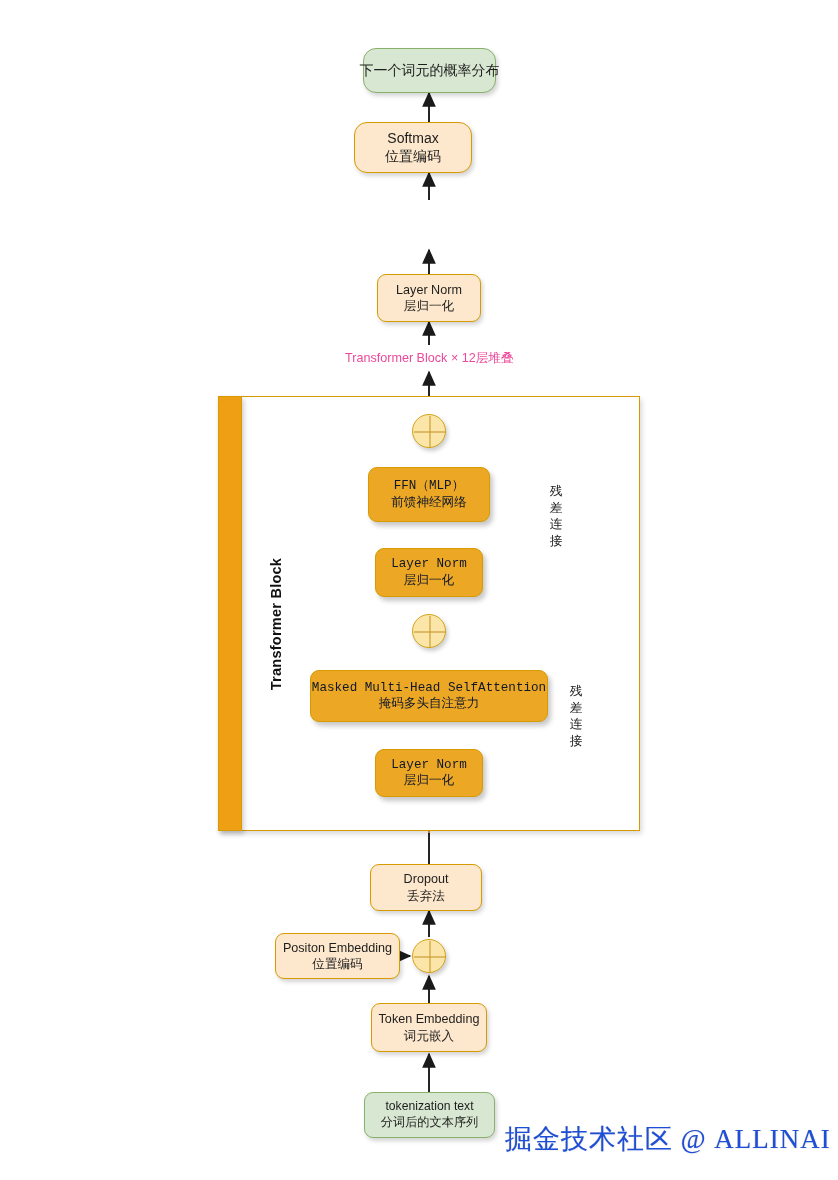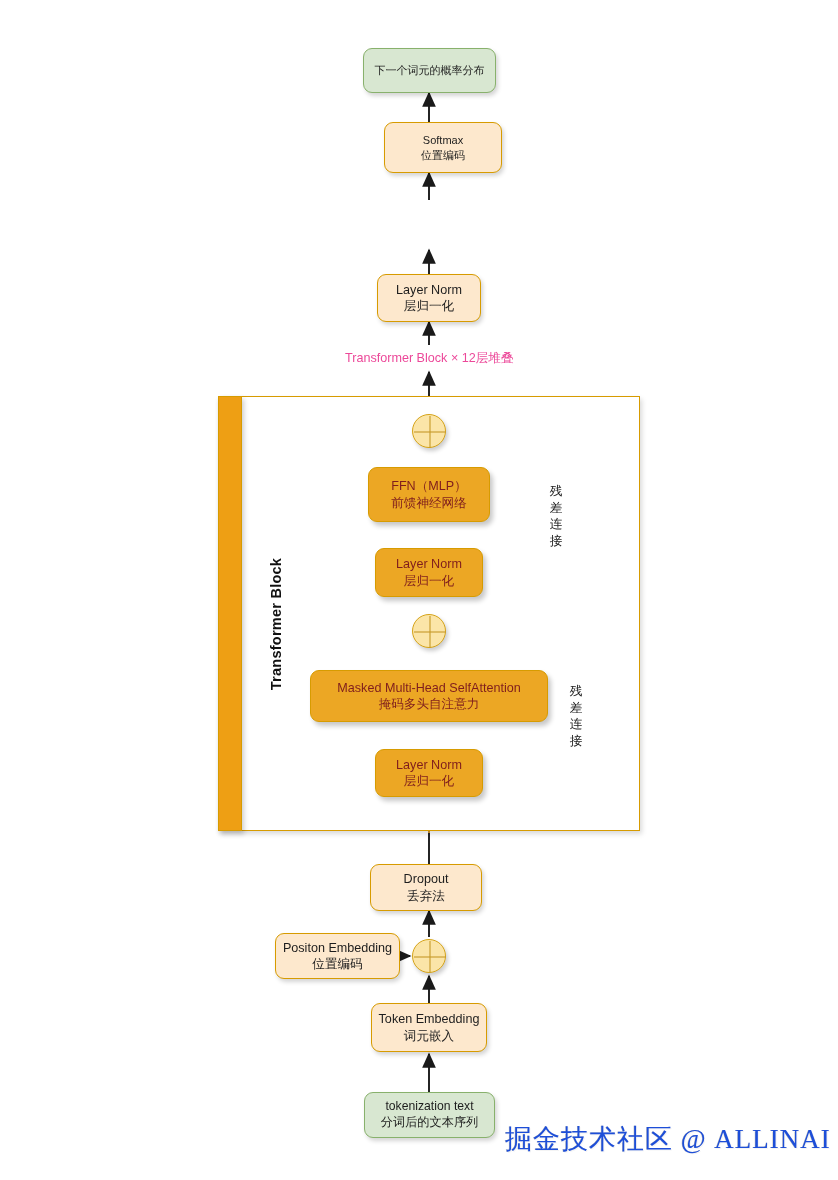--- a/index.html
+++ b/index.html
@@ -44,26 +44,27 @@
   .n-peach {
     background: #fde8cd;
     border: 1.4px solid #d79b00;
     color: #1d1d1d;
     box-shadow: 2px 3px 4px rgba(0,0,0,0.17);
   }
   
   .n-orange {
     background: #eca724;
     border: 1.4px solid #d79b00;
-    color: #7f1d1d;
+    color: #0f172a;
     box-shadow: 3px 4px 5px rgba(0,0,0,0.22);
+    font-family: Liberation Mono, monospace;
   }
   .fs12 { font-size: 12.2px; }
   .fs125 { font-size: 12.6px; }
-  .fs13 { font-size: 11px; }
+  .fs13 { font-size: 14px; border-radius: 13px; }
 
   
   .addnode {
     position: absolute;
     border-radius: 50%;
     background: #fbe5a8;
     border: 1.3px solid #d6a419;
     box-shadow: 2px 3px 4px rgba(0,0,0,0.20);
   }
 
@@ -190,21 +191,21 @@
   </svg>
 
   <div id="tblock-frame"></div>
   <div id="tblock-bar"></div>
   <div id="tblock-label">Transformer Block</div>
 
   <div class="node n-green fs13" style="left:363px; top:48px; width:133px; height:45px;">
     <span class="l1">下一个词元的概率分布</span>
   </div>
 
-  <div class="node n-peach fs13" style="left:384px; top:122px; width:118px; height:51px;">
+  <div class="node n-peach fs13" style="left:354px; top:122px; width:118px; height:51px;">
     <span class="l1">Softmax</span>
     <span class="l2">位置编码</span>
   </div>
 
 
   <div class="node n-peach fs125" style="left:377px; top:274px; width:104px; height:48px;">
     <span class="l1">Layer Norm</span>
     <span class="l2">层归一化</span>
   </div>
 

